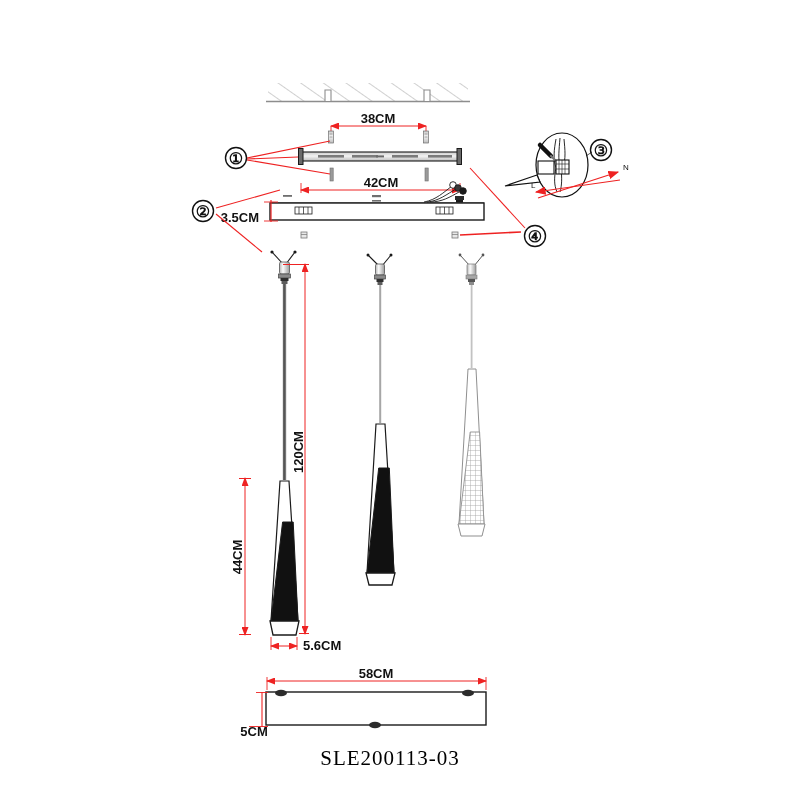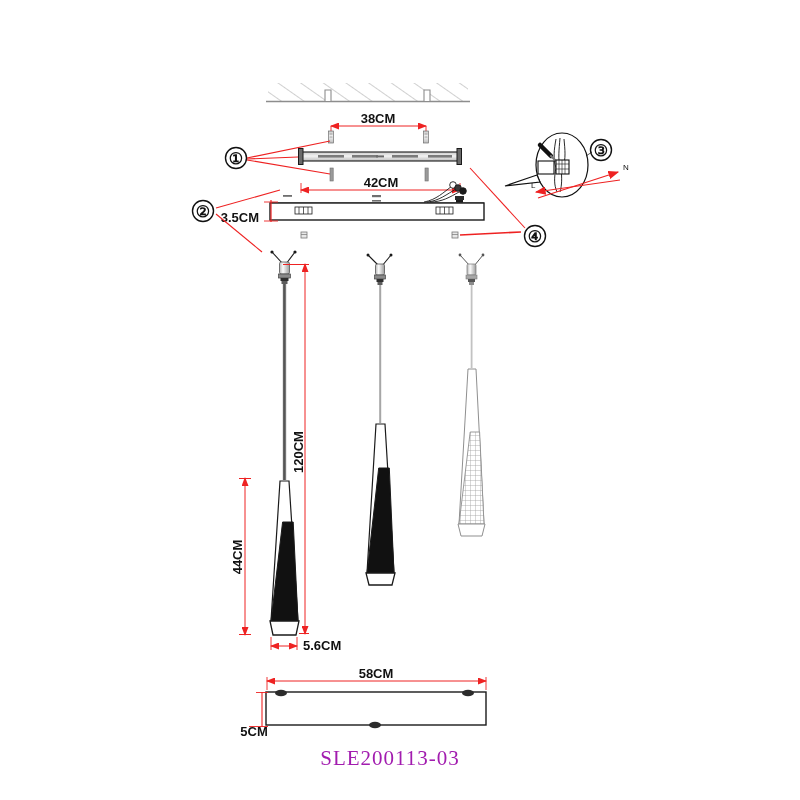--- a/index.html
+++ b/index.html
@@ -3,21 +3,21 @@
 <meta charset="utf-8">
 <title>SLE200113-03</title>
 <style>
   html,body{margin:0;padding:0;background:#ffffff;}
   body{width:800px;height:800px;overflow:hidden;
        font-family:"Liberation Serif", serif;}
   #stage{position:relative;width:800px;height:800px;background:#fff;}
   svg.layer{position:absolute;left:0;top:0;width:800px;height:800px;}
   .modelno{position:absolute;left:0;top:746px;width:780px;text-align:center;
            font-family:"Liberation Serif", serif;font-size:21px;letter-spacing:1px;
-           color:#a21caf;}
+           color:#000000;}
   .dimtxt{font-family:"Liberation Sans", sans-serif;font-weight:bold;
           font-size:13px;fill:#111;}
   .callout-n{font-family:"Liberation Serif", serif;font-size:16px;fill:#111;
              font-weight:bold;}
   .ln{font-family:"Liberation Sans", sans-serif;font-size:8px;fill:#111;}
 </style>
 </head>
 <body>
 
 <div id="stage">

